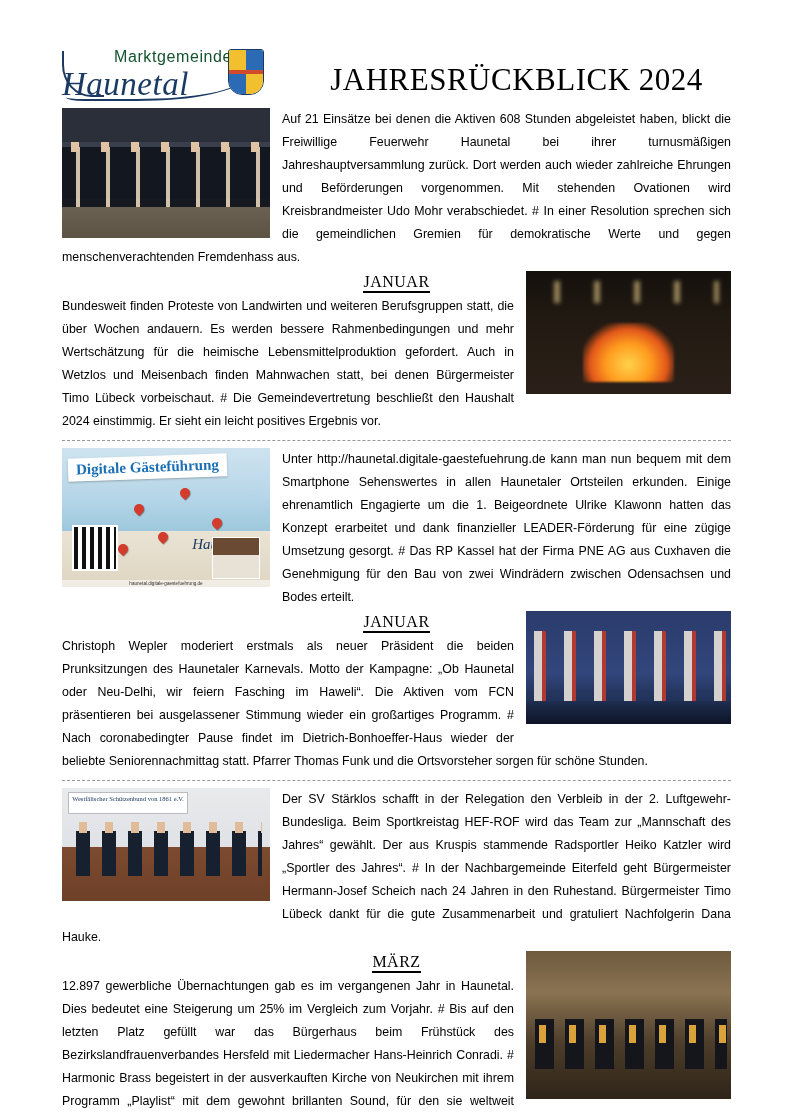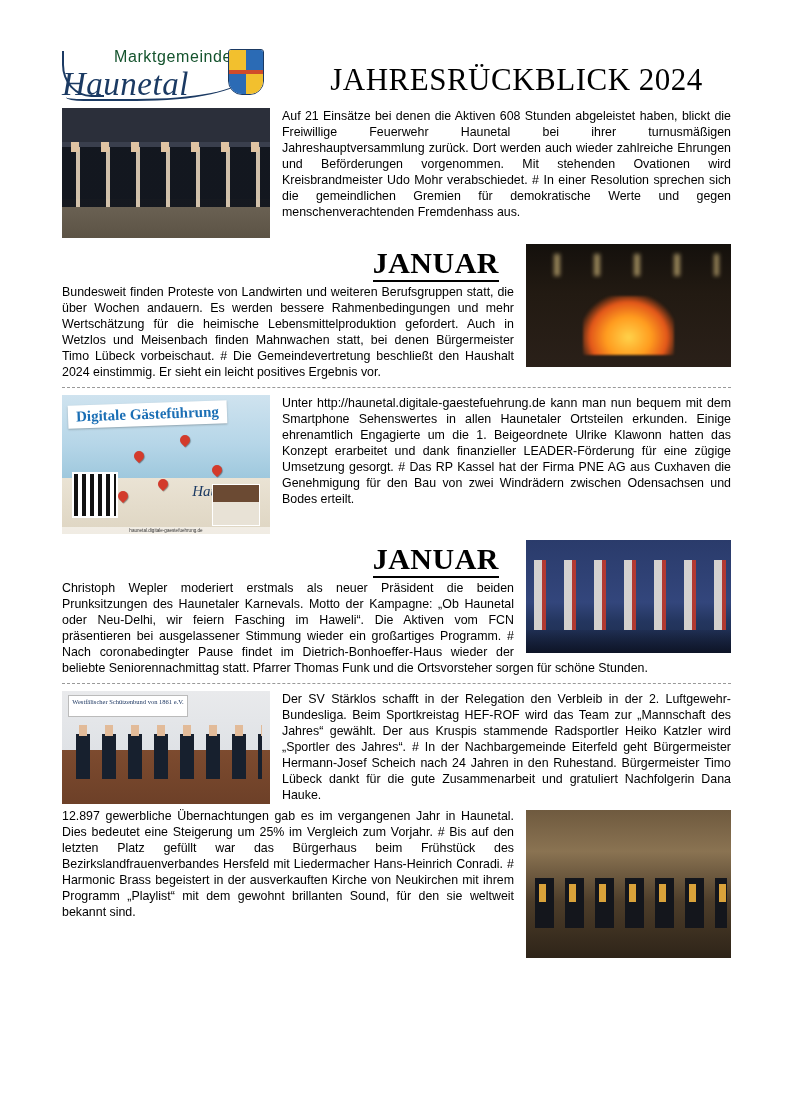--- a/index.html
+++ b/index.html
@@ -111,39 +111,39 @@
   }
 
   .block {
     position: relative;
     overflow: hidden;
   }
 
   .para {
     font-family: "Liberation Sans", sans-serif;
     font-size: 12.4px;
-    line-height: 16px;
+    line-height: 23px;
     text-align: justify;
     margin: 0;
     hyphens: auto;
   }
 
   .photo {
     position: relative;
     overflow: hidden;
     border: 0;
   }
   .photo.left  { float: left;  margin: 0 12px 4px 0; }
   .photo.right { float: right; margin: 0 0 4px 12px; }
 
   .month {
-    text-align: right;
+    text-align: center;
     font-family: "Liberation Serif", serif;
-    font-weight: bold;
-    font-size: 30px;
+    font-weight: normal;
+    font-size: 16px;
     margin: 4px 0 4px 0;
     letter-spacing: 0.5px;
   }
   .month span.u {
     border-bottom: 2px solid #000;
     padding-bottom: 1px;
   }
   .month-wrap {
     width: 205px;
     margin: 0 auto;
@@ -397,17 +397,20 @@
 
     <div class="block">
       <div class="photo left ph-schuetzen">
         <div class="banner">Westfälischer Schützenbund von 1861 e.V.</div>
       </div>
       <p class="para">Der SV Stärklos schafft in der Relegation den Verbleib in der 2. Luftgewehr-Bundesliga. Beim Sportkreistag HEF-ROF wird das Team zur „Mannschaft des Jahres“ gewählt. Der aus Kruspis stammende Radsportler Heiko Katzler wird „Sportler des Jahres“. # In der Nachbargemeinde Eiterfeld geht Bürgermeister Hermann-Josef Scheich nach 24 Jahren in den Ruhestand. Bürgermeister Timo Lübeck dankt für die gute Zusammenarbeit und gratuliert Nachfolgerin Dana Hauke.</p>
     </div>
 
     <div class="block">
       <div class="photo right ph-brass" style="margin-top:2px;"></div>
+      <div class="month-wrap">
+        <div class="month"><span class="u">MÄRZ</span></div>
+      </div>
       <p class="para">12.897 gewerbliche Übernachtungen gab es im vergangenen Jahr in Haunetal. Dies bedeutet eine Steigerung um 25% im Vergleich zum Vorjahr. # Bis auf den letzten Platz gefüllt war das Bürgerhaus beim Frühstück des Bezirkslandfrauenverbandes Hersfeld mit Liedermacher Hans-Heinrich Conradi. # Harmonic Brass begeistert in der ausverkauften Kirche von Neukirchen mit ihrem Programm „Playlist“ mit dem gewohnt brillanten Sound, für den sie weltweit bekannt sind.</p>
     </div>
 
   </div>
 </div>
 
 </body></html>

